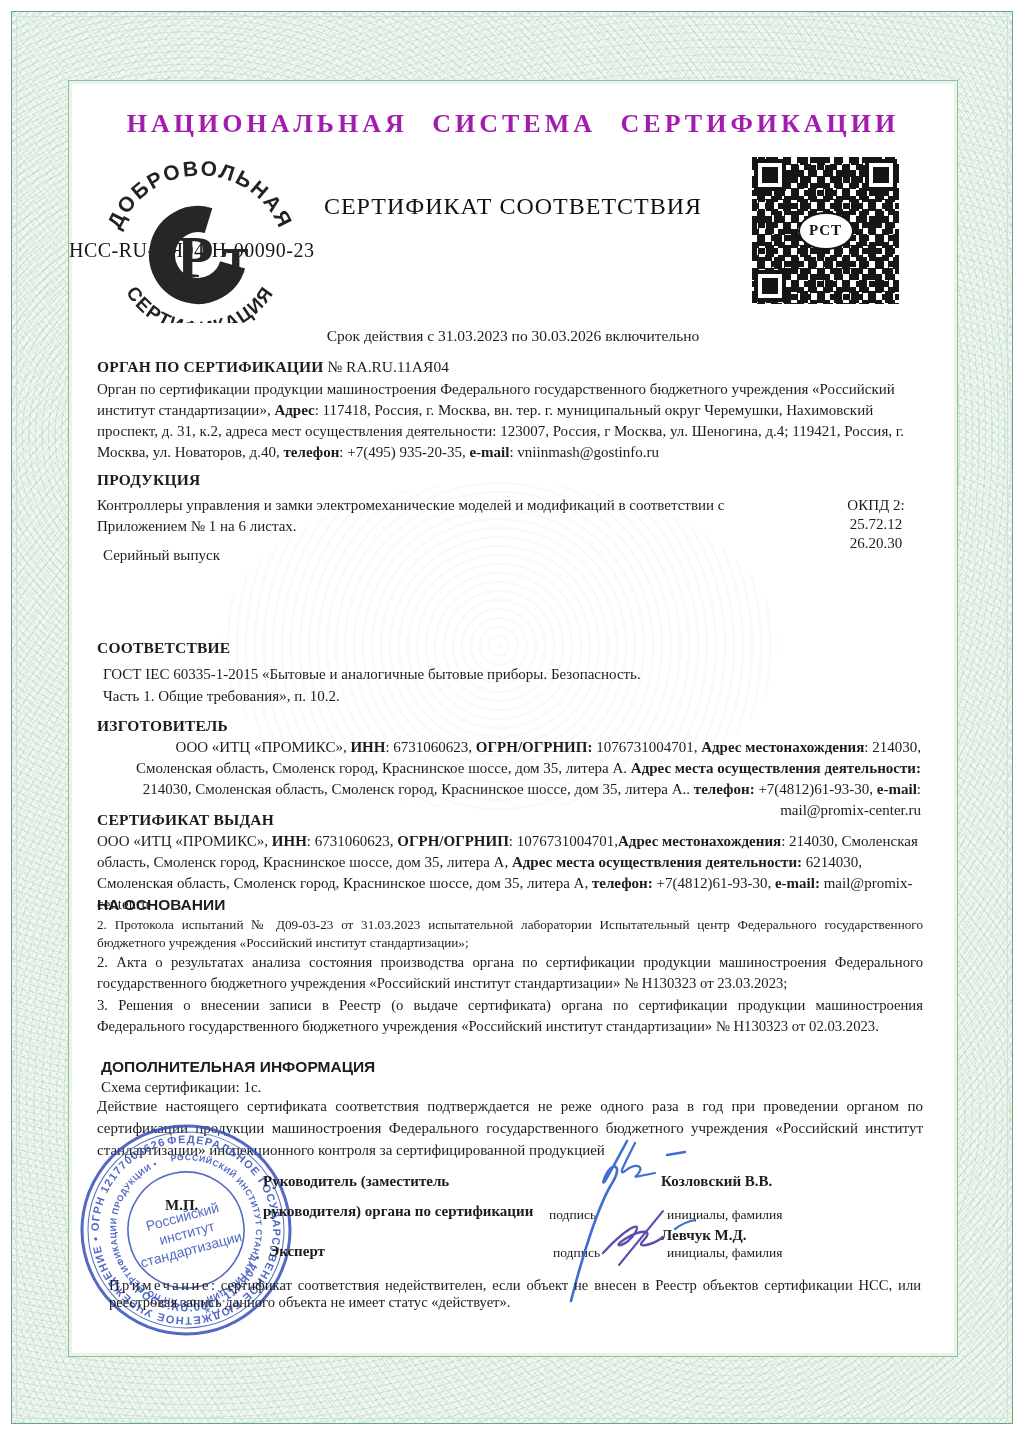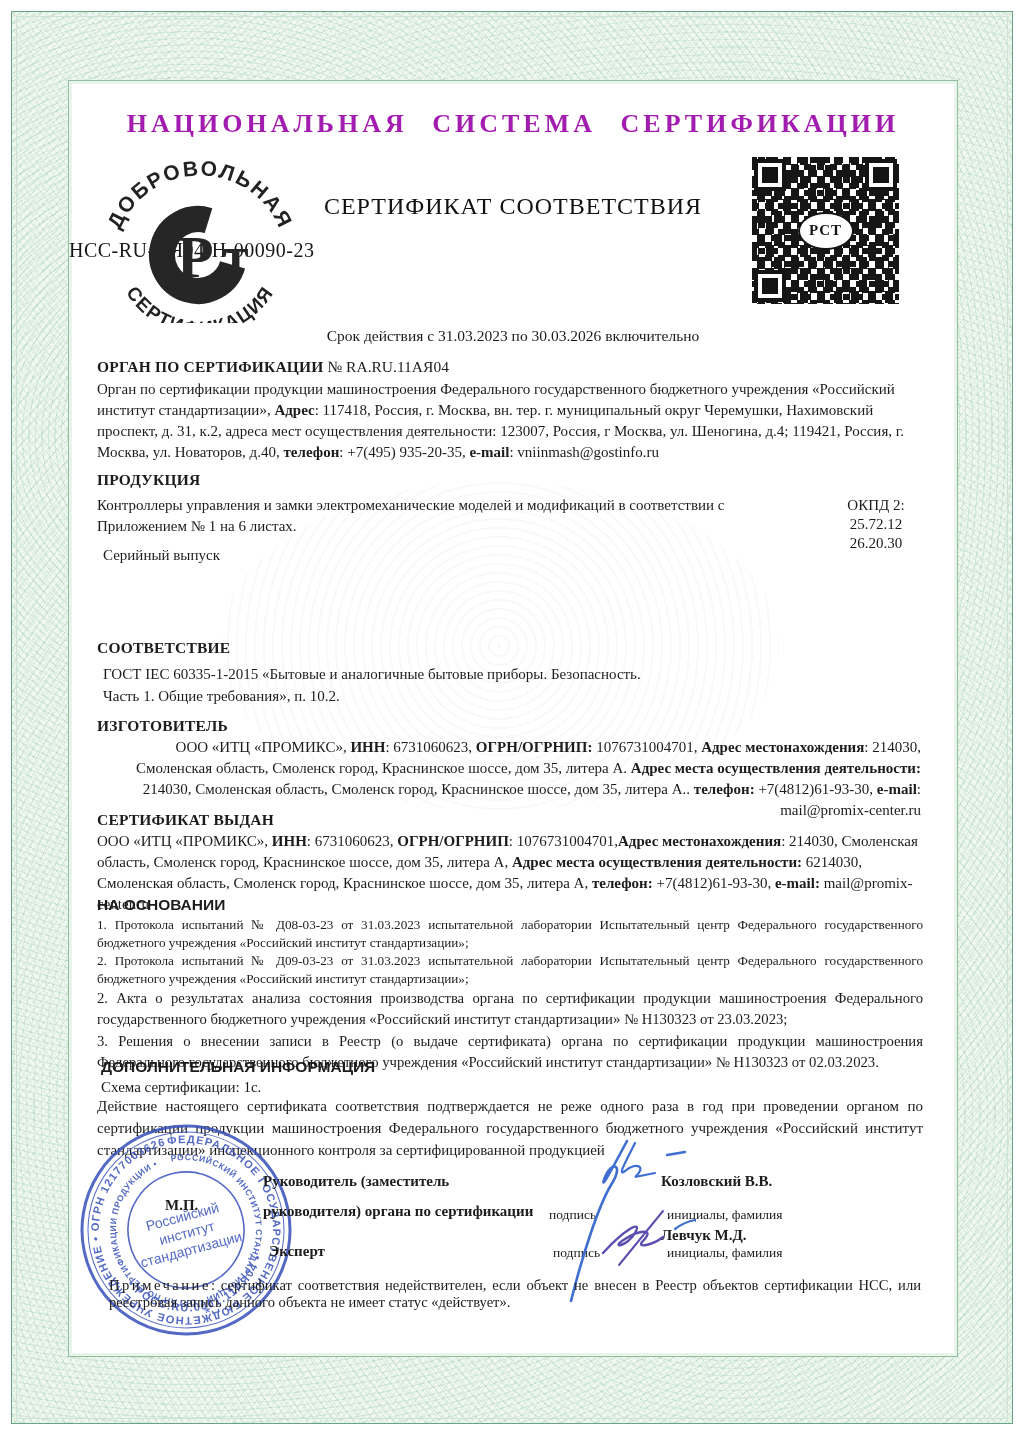--- a/index.html
+++ b/index.html
@@ -121,21 +121,20 @@
       <span>ООО «ИТЦ «ПРОМИКС», </span><b>ИНН</b><span>: 6731060623, </span><b>ОГРН/ОГРНИП:</b><span> 1076731004701,  </span><b>Адрес местонахождения</b><span>: 214030, Смоленская область, Смоленск город, Краснинское шоссе, дом 35, литера А. </span><b>Адрес места осуществления деятельности:</b><span> 214030, Смоленская область, Смоленск город, Краснинское шоссе, дом 35, литера А.. </span><b>телефон:</b><span> +7(4812)61-93-30, </span><b>e-mail</b><span>: mail@promix-center.ru</span>
     </p>
 
     <div class="abs h-serif" style="left:28px;top:730px;">СЕРТИФИКАТ ВЫДАН</div>
     <p class="para abs" style="left:28px;top:750px;width:824px;text-align:left;">
       <span>ООО «ИТЦ «ПРОМИКС», </span><b>ИНН</b><span>: 6731060623, </span><b>ОГРН/ОГРНИП</b><span>: 1076731004701,</span><b>Адрес местонахождения</b><span>: 214030, Смоленская область, Смоленск город, Краснинское шоссе, дом 35, литера А,  </span><b>Адрес места осуществления деятельности:</b><span> 6214030, Смоленская область, Смоленск город, Краснинское шоссе, дом 35, литера А, </span><b>телефон:</b><span> +7(4812)61-93-30, </span><b>e-mail:</b><span> mail@promix-center.ru</span>
     </p>
 
     <div class="abs h-sans" style="left:28px;top:815px;">НА ОСНОВАНИИ</div>
     <div class="abs" style="left:28px;top:835px;width:826px;">
-      <p class="basis-item basis-small">1. Протокола испытаний № Д08-03-23 от 31.03.2023 испытательной лаборатории Испытательный центр Федерального государственного бюджетного учреждения «Российский институт стандартизации»;</p>
       <p class="basis-item basis-small">2. Протокола испытаний № Д09-03-23 от 31.03.2023 испытательной лаборатории Испытательный центр Федерального государственного бюджетного учреждения «Российский институт стандартизации»;</p>
       <p class="basis-item basis-big">2. Акта о результатах анализа состояния производства органа по сертификации продукции машиностроения Федерального государственного бюджетного учреждения «Российский институт стандартизации» № Н130323 от 23.03.2023;</p>
       <p class="basis-item basis-big">3. Решения о внесении записи в Реестр (о выдаче сертификата) органа по сертификации продукции машиностроения Федерального государственного бюджетного учреждения «Российский институт стандартизации» № Н130323 от 02.03.2023.</p>
     </div>
 
     <div class="abs h-sans" style="left:32px;top:977px;">ДОПОЛНИТЕЛЬНАЯ ИНФОРМАЦИЯ</div>
     <div class="abs" style="left:32px;top:998px;font-size:15px;">Схема сертификации: 1с.</div>
     <p class="just3 abs" style="left:28px;top:1014px;width:826px;">Действие настоящего сертификата соответствия подтверждается не реже одного раза в год при проведении органом по сертификации продукции машиностроения Федерального государственного бюджетного учреждения «Российский институт стандартизации» инспекционного контроля за сертифицированной продукцией</p>
 
     <svg class="stamp" viewBox="0 0 262 262">

